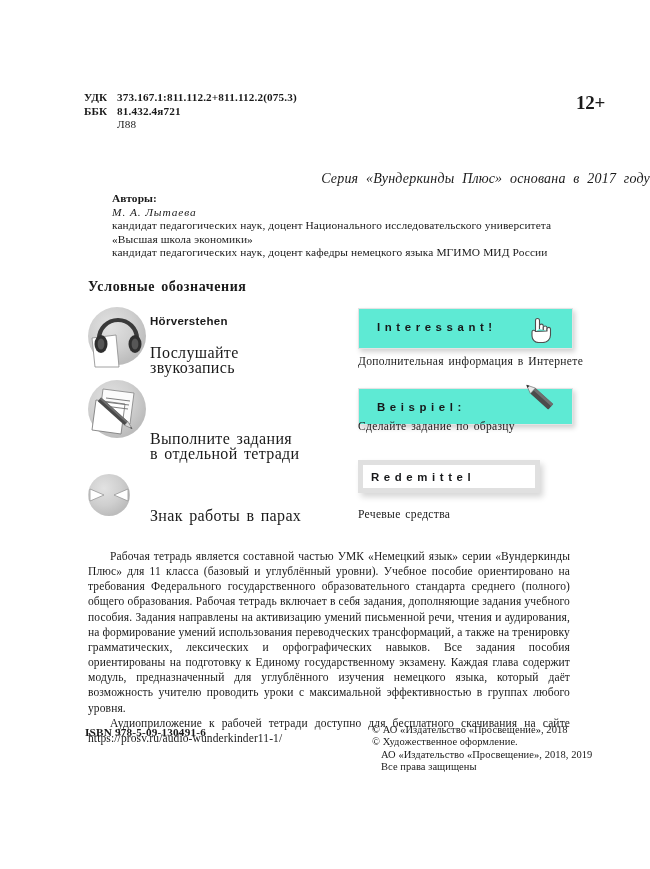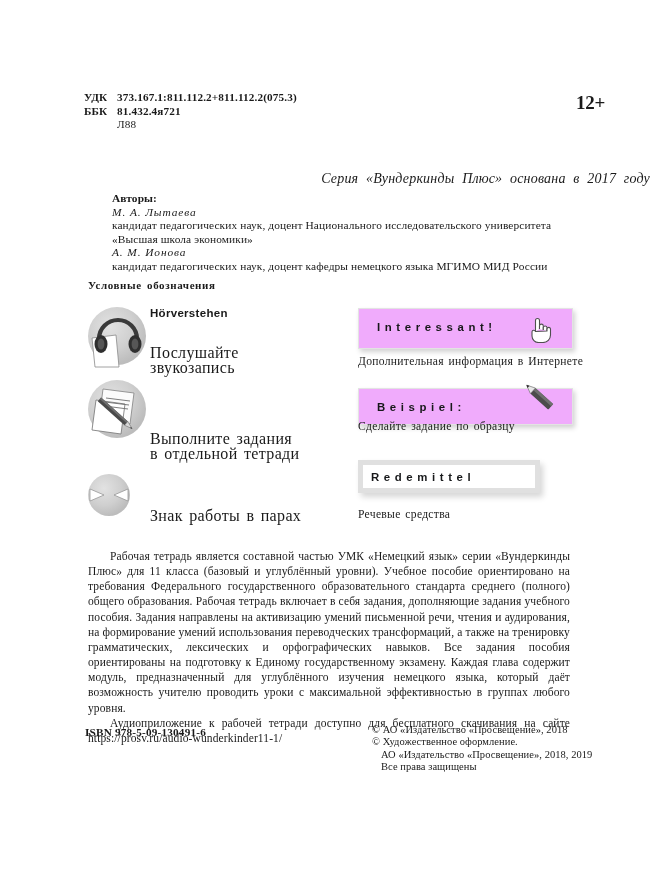--- a/index.html
+++ b/index.html
@@ -80,21 +80,21 @@
   .authors .desc {
     letter-spacing: 0.1px;
   }
 
   
   .legend-title {
     position: absolute;
     left: 88px;
     top: 279px;
     font-weight: bold;
-    font-size: 11px;
+    font-size: 14px;
     letter-spacing: 0.6px;
     word-spacing: 2px;
   }
 
   
   .legend-left { position: absolute; left: 86px; top: 300px; width: 260px; }
   .legend-row { position: relative; }
 
   .icon-wrap {
     position: absolute;
@@ -121,21 +121,21 @@
     font-weight: bold;
     font-size: 11.5px;
     letter-spacing: 0.3px;
   }
 
   
   .legend-right { position: absolute; left: 358px; top: 300px; width: 240px; }
 
   .tag-box {
     position: relative;
-    background: #f0abfc;
+    background: #5eead4;
     border: 1px solid #e3e3e3;
     box-shadow: 2px 3px 5px rgba(0,0,0,0.18);
   }
   .tag-text {
     font-family: "Liberation Sans", sans-serif;
     font-weight: bold;
     font-size: 11.4px;
     letter-spacing: 4.6px;
     color: #17181a;
   }
@@ -208,21 +208,20 @@
   </div>
 
   <div class="age-badge">12+</div>
 
   <div class="series-line">Серия  «Вундеркинды  Плюс»  основана  в  2017  году</div>
 
   <div class="authors">
     <div class="head">Авторы:</div>
     <div class="name">М. А. Лытаева</div>
     <div class="desc">кандидат педагогических наук, доцент Национального исследовательского университета «Высшая школа экономики»</div>
-    <div class="name">А. М. Ионова</div>
     <div class="desc">кандидат педагогических наук, доцент кафедры немецкого языка МГИМО МИД России</div>
   </div>
 
   <div class="legend-title">Условные обозначения</div>
 
   <div class="legend-left">
 
     <div class="legend-row">
       <div class="icon-wrap" style="left:0px; top:5px;">
         <div class="icon-circle"></div>
@@ -231,21 +230,21 @@
           <path d="M6 33 L30 30 L33 62 L9 62 Z" fill="#ffffff" stroke="#8a8a8a" stroke-width="0.8"></path>
 
           <path d="M13 34 A19 19 0 0 1 51 34" fill="none" stroke="#3a3a3a" stroke-width="4.2" stroke-linecap="round"></path>
 
           <ellipse cx="15" cy="39" rx="6.5" ry="9" fill="#2f2f2f"></ellipse>
           <ellipse cx="49" cy="39" rx="6.5" ry="9" fill="#2f2f2f"></ellipse>
           <ellipse cx="15" cy="39" rx="3.4" ry="5.6" fill="#565656"></ellipse>
           <ellipse cx="49" cy="39" rx="3.4" ry="5.6" fill="#565656"></ellipse>
         </svg>
       </div>
-      <div class="lg-label bold" style="left:64px; top:6px;">Hörverstehen</div>
+      <div class="lg-label bold" style="left:64px; top:14px;">Hörverstehen</div>
       <div class="lg-label" style="left:64px; top:46px;">
         <span>Послушайте</span><br>
         <span>звукозапись</span>
       </div>
     </div>
 
     <div class="legend-row">
       <div class="icon-wrap" style="left:0px; top:78px;">
         <div class="icon-circle"></div>
         <svg width="64" height="64" viewBox="0 0 64 64" style="position:absolute;left:0;top:0;">

